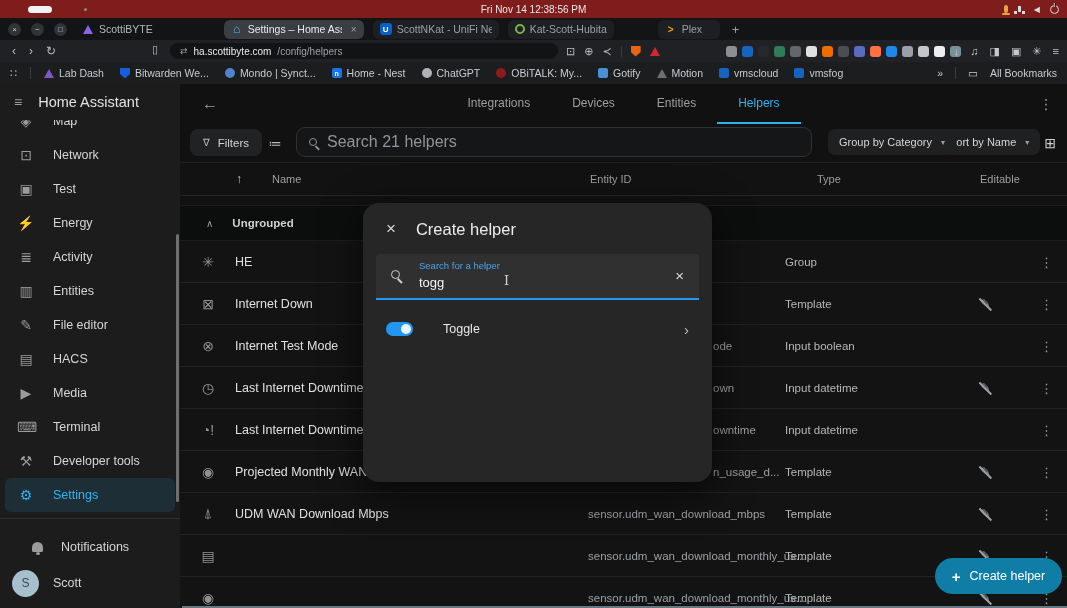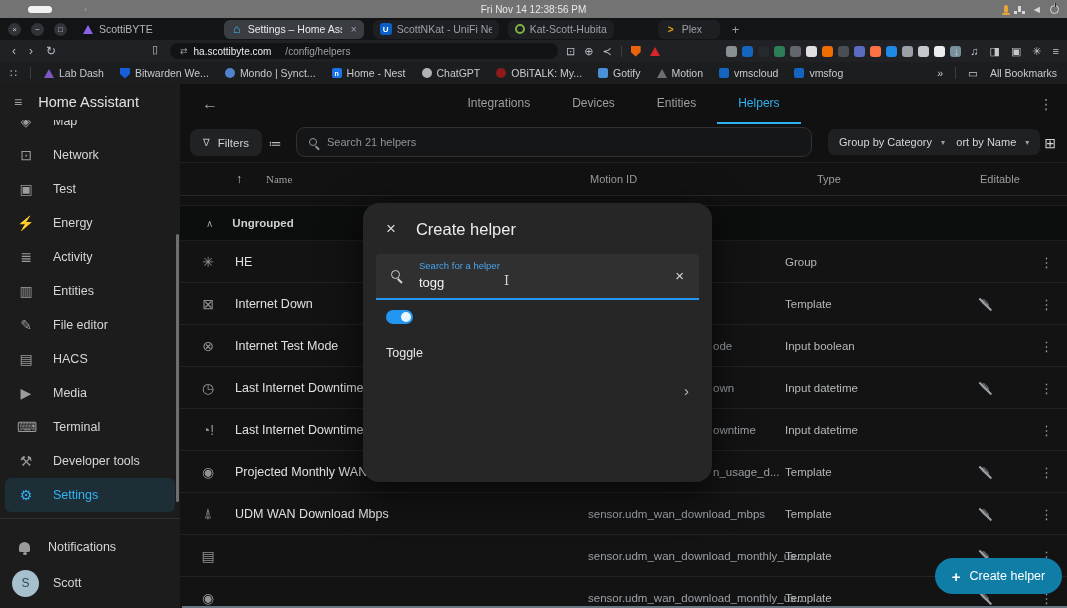--- a/index.html
+++ b/index.html
@@ -3,21 +3,21 @@
 <meta charset="utf-8">
 <style>
   * { box-sizing: border-box; margin: 0; padding: 0; }
   html,body { width:1067px; height:608px; }
   body {
     position:relative; overflow:hidden; background:#000;
     font-family:"Liberation Sans", sans-serif;
     -webkit-font-smoothing:antialiased;
   }
   
-  .sysbar { position:absolute; left:0; top:0; right:0; height:18px; background:#737373;
+  .sysbar { position:absolute; left:0; top:0; right:0; height:18px; background:#7f1d1d;
     display:flex; align-items:center; justify-content:center; color:#e8e8e8; font-size:10px; z-index:10;}
   .sys-pill { position:absolute; left:28px; top:6px; width:24px; height:7px; background:#f2f2f2; border-radius:4px;}
   .sys-dot  { position:absolute; left:84px; top:8px; width:3px; height:3px; background:#8a8a8a; border-radius:50%;}
   .sys-right { position:absolute; right:8px; top:0; height:18px; display:flex; align-items:center; gap:10px;}
   .i-mic { width:4px; height:8px; background:#e8a33d; border-radius:2px; position:relative;}
   .i-mic::after { content:""; position:absolute; left:-2px; bottom:-2px; width:8px; height:2px; background:#e8a33d; border-radius:1px;}
   .i-net { width:3px; height:3px; background:#d8d8d8; margin:2px 3px 0 0; box-shadow:4px 2px #d8d8d8,-4px 2px #d8d8d8, 0 -3px #d8d8d8;}
   .i-vol { color:#d8d8d8; font-size:8px; }
   .i-power { width:9px; height:9px; border:1.5px solid #d8d8d8; border-radius:50%; position:relative;}
   .i-power::after { content:""; position:absolute; left:50%; top:-3px; transform:translateX(-50%); width:1.5px; height:4px; background:#040404; box-shadow:0 0 0 0; border-left:1.5px solid #d8d8d8;}
@@ -45,21 +45,21 @@
   .fi-youtube { background:#e01111; width:13px; height:9px; border-radius:2px;}
   .yt-play { width:0; height:0; border-top:2.5px solid transparent; border-bottom:2.5px solid transparent; border-left:4px solid #fff;}
   .newtab { margin-left:12px; color:#9aa0a6; font-size:13px;}
   
   .addrbar { position:absolute; top:40px; left:0; right:0; height:22px; background:#1f2124; color:#c6cacd; z-index:10;}
   .addrbar .nav { position:absolute; left:12px; top:0; height:22px; display:flex; align-items:center; gap:13px; font-size:12px; color:#b9bdc1;}
   .a-bm { position:absolute; left:152px; top:3px; font-size:11px; color:#b9bdc1;}
   .url-pill { position:absolute; left:170px; top:3px; width:388px; height:16px; background:#121314; border-radius:9px;
     display:flex; align-items:center; gap:6px; padding:0 10px; font-size:10px;}
   .url-badge { color:#9aa0a6; font-size:9px;}
-  .url-host { color:#e8eaed; } .url-path { color:#9aa0a6;margin-left:8px; }
+  .url-host { color:#e8eaed; } .url-path { color:#9aa0a6; }
   .page-actions { position:absolute; left:566px; top:0; height:22px; display:flex; align-items:center; gap:9px; font-size:11px; color:#b9bdc1;}
   .pa-sep { width:1px; height:11px; background:#3a3d40;}
   .shield-ico { width:10px; height:11px; background:#e8640f; clip-path:polygon(0 0,100% 0,100% 60%,50% 100%,0 60%);}
   .tri-ico { width:0; height:0; border-left:5px solid transparent; border-right:5px solid transparent; border-bottom:9px solid #d8252c;}
   .ext-slot { position:absolute; left:726px; top:0; height:22px; display:flex; align-items:center; gap:5px;}
   .ext-dot { width:11px; height:11px; border-radius:3px; flex:none;}
   .addr-right { position:absolute; right:8px; top:0; height:22px; display:flex; align-items:center; gap:11px; font-size:11px; color:#c6cacd;}
   
   .bookbar { position:absolute; top:62px; left:0; right:0; height:22px; background:#1b1d1f;
     display:flex; align-items:center; font-size:10.5px; color:#c7cbd0; padding-left:10px; gap:13px; z-index:10;}
@@ -80,50 +80,50 @@
   .side-menu { color:#9e9e9e; font-size:14px;}
   .side-title { color:#e2e2e2; font-size:14.5px;}
   .side-list { position:absolute; top:36px; left:0; right:0; bottom:90px; overflow:hidden;}
   .side-item { display:flex; align-items:center; gap:18px; padding-left:17px; height:34px; color:#d6d6d6; font-size:12.5px;}
   .side-item .glyph { width:18px; color:#9b9b9b; font-size:14px; text-align:center; flex:none;}
   .side-item.cut { margin-top:-16px; }
   .side-item.active { background:rgba(41,182,246,.12); color:#31b4f4; border-radius:6px; margin:0 5px; padding-left:12px;}
   .side-item.active .glyph { color:#31b4f4; }
   .side-scroll { position:absolute; right:1px; top:150px; width:3px; height:268px; background:#6f6f6f; border-radius:2px;}
   .side-bottom { position:absolute; left:0; right:0; bottom:0; height:90px; border-top:1px solid #2e2e2e;}
-  .side-noti { display:flex; align-items:center; gap:18px; padding-left:19px; height:34px; margin-top:11px; color:#d6d6d6; font-size:12.5px;}
+  .side-noti { display:flex; align-items:center; gap:18px; padding-left:19px; height:34px; margin-top:11px; color:#d6d6d6; font-size:12.5px;margin-left:13px;}
   .bell { width:11px; height:10px; border-radius:6px 6px 2px 2px; background:#9b9b9b; position:relative; flex:none;}
   .bell::after { content:""; position:absolute; left:3.5px; bottom:-3px; width:4px; height:3px; border-radius:50%; background:#9b9b9b;}
   .side-user { display:flex; align-items:center; gap:14px; padding-left:12px; height:38px; color:#d6d6d6; font-size:12.5px;}
   .avatar { width:27px; height:27px; border-radius:50%; background:#a7c0cd; color:#37474f; display:flex; align-items:center; justify-content:center; font-size:12px; flex:none;}
   
   .main { position:absolute; left:180px; top:0; right:0; bottom:0; background:#111;}
   .m-head { height:40px; position:relative; display:flex; align-items:center; justify-content:center;}
   .m-back { position:absolute; left:22px; color:#9e9e9e; font-size:16px;}
   .m-dots { position:absolute; right:14px; color:#9e9e9e; font-size:14px;}
   .m-tab { height:40px; display:flex; align-items:center; padding:0 21px; font-size:12px; color:#9e9e9e; border-bottom:2px solid transparent;}
   .m-tab.active { color:#2fb1f1; border-bottom-color:#2fb1f1;}
   .toolbar { height:38px; position:relative;}
   .btn-filters { position:absolute; left:10px; top:5px; height:27px; border-radius:8px; background:#202224; color:#cfd2d4;
     font-size:11.5px; display:flex; align-items:center; gap:8px; padding:0 13px;}
   .funnel { color:#b9bcbe; font-size:10px;}
   .btn-viewopts { position:absolute; left:82px; top:6px; width:26px; height:26px; display:flex; align-items:center; justify-content:center; color:#b9bcbe; font-size:13px;}
   .search { position:absolute; left:116px; top:3px; width:516px; height:30px; border-radius:9px; background:#151617;
-    border:1px solid #2f3133; display:flex; align-items:center; gap:10px; padding:0 12px; color:#8f959b; font-size:11px;}
+    border:1px solid #2f3133; display:flex; align-items:center; gap:10px; padding:0 12px; color:#8f959b; font-size:16px;}
   .mag { width:8px; height:8px; border:1.5px solid #8f959b; border-radius:50%; position:relative; flex:none;}
   .mag::after { content:""; position:absolute; right:-4px; bottom:-3px; width:5px; height:1.5px; background:#8f959b; transform:rotate(45deg);}
   .dd { position:absolute; top:5px; height:26px; border-radius:7px; background:#1e2022; padding:0 11px;
     font-size:11px; color:#d4d6d8; display:flex; align-items:center; gap:9px;}
   .dd .chev { color:#9e9e9e; font-size:8px;}
   .dd-group { left:648px; } .dd-sort { left:758px; }
   .grid-btn { position:absolute; left:857px; top:6px; width:26px; height:26px; display:flex; align-items:center; justify-content:center; color:#cfd2d4; font-size:14px;}
   .thead { height:34px; position:relative; color:#9e9e9e; font-size:11px; background:#121212; border-top:1px solid #1f1f1f; border-bottom:1px solid #262626;}
   .thead span { position:absolute; top:50%; transform:translateY(-50%);}
   .h-arrow { left:56px; color:#c5c5c5; font-size:12px;}
-  .h-name { left:86px;font-family:Liberation Serif, serif; } .h-entity { left:410px; } .h-type { left:605px;margin-left:32px; } .h-edit { left:800px; }
+  .h-name { left:92px; } .h-entity { left:410px; } .h-type { left:605px;margin-left:32px; } .h-edit { left:800px; }
   .group-band { margin-top:9px; height:36px; background:#0c0d0d; display:flex; align-items:center; gap:19px;
     padding-left:26px; color:#cfcfcf; font-size:11.5px; font-weight:bold; border-top:1px solid #1d1d1d; border-bottom:1px solid #1d1d1d;}
   .gb-chev { color:#9e9e9e; font-size:10px; font-weight:normal;}
   .rows {}
   .row { height:42px; border-bottom:1px solid #232323; position:relative; background:#131313;}
   .r-icon { position:absolute; left:16px; top:0; height:100%; width:24px; display:flex; align-items:center; justify-content:center; color:#8f9396; font-size:14px;}
   .r-name { position:absolute; left:55px; top:50%; transform:translateY(-50%); color:#e0e0e0; font-size:12.5px; white-space:nowrap;}
   .r-entity { position:absolute; left:408px; top:50%; transform:translateY(-50%); color:#9aa0a6; font-size:11.5px; white-space:nowrap;}
   .r-entity.edge { left:533px; }
   .r-type { position:absolute; left:605px; top:50%; transform:translateY(-50%); color:#b5b8ba; font-size:11.5px;}
@@ -138,21 +138,21 @@
   .d-close { color:#d6d6d6; font-size:17px;}
   .d-title { color:#ececec; font-size:16.5px;}
   .d-field { margin:6px 13px 0; height:46px; background:#303030; border-radius:4px 4px 0 0; border-bottom:2px solid #2196f3; position:relative;}
   .d-mag { position:absolute; left:15px; top:16px; width:9px; height:9px; border:1.6px solid #cfcfcf; border-radius:50%;}
   .d-mag::after { content:""; position:absolute; right:-4px; bottom:-4px; width:6px; height:1.6px; background:#cfcfcf; transform:rotate(45deg);}
   .d-label { position:absolute; left:43px; top:6px; font-size:9.5px; color:#4aa3e8;}
   .d-value { position:absolute; left:43px; top:21px; font-size:13px; color:#f1f1f1;}
   .d-cursor { position:absolute; left:128px; top:19px; color:#cfd3d6; font-size:13px; font-family:"DejaVu Serif", serif;}
   .d-clear { position:absolute; right:15px; top:13px; color:#d8d8d8; font-size:15px;}
   .d-results { margin:10px 9px 0;}
-  .d-result { height:38px; border-radius:8px; display:flex; align-items:flex-start; gap:22px; padding:0 14px; color:#e8e8e8; font-size:12.5px;flex-direction:column;}
+  .d-result { height:38px; border-radius:8px; display:flex; align-items:center; gap:30px; padding:0 14px; color:#e8e8e8; font-size:12.5px;}
   .toggle-pill { width:27px; height:14px; border-radius:8px; background:#2196f3; position:relative; flex:none;}
   .toggle-pill::after { content:""; position:absolute; right:2px; top:2px; width:10px; height:10px; border-radius:50%; background:#eaf5fd;}
   .d-chev { margin-left:auto; color:#b9bcbe; font-size:15px;}
   
   .fab { position:absolute; left:935px; top:558px; width:127px; height:36px; border-radius:18px; background:#0f7da5;
     color:#fff; display:flex; align-items:center; justify-content:center; gap:9px; font-size:12.5px; z-index:60;}
   .fab .plus { font-size:15px; font-weight:bold;}
   .bottom-edge { position:absolute; left:182px; right:0; bottom:0; height:2px; background:#7d919e; opacity:.8; z-index:70;}
 </style>
 </head>
@@ -399,21 +399,21 @@
       <span class="dd dd-group">
         <span>Group by Category</span>
         <span class="chev">▾</span>
       </span>
       <span class="grid-btn">⊞</span>
     </div>
 
     <div class="thead">
       <span class="h-arrow">↑</span>
       <span class="h-name">Name</span>
-      <span class="h-entity">Motion ID</span>
+      <span class="h-entity">Entity ID</span>
       <span class="h-type">Type</span>
       <span class="h-edit">Editable</span>
     </div>
 
     <div class="group-band">
       <span class="gb-chev">∧</span>
       <span>Ungrouped</span>
     </div>
 
     <div class="rows">

